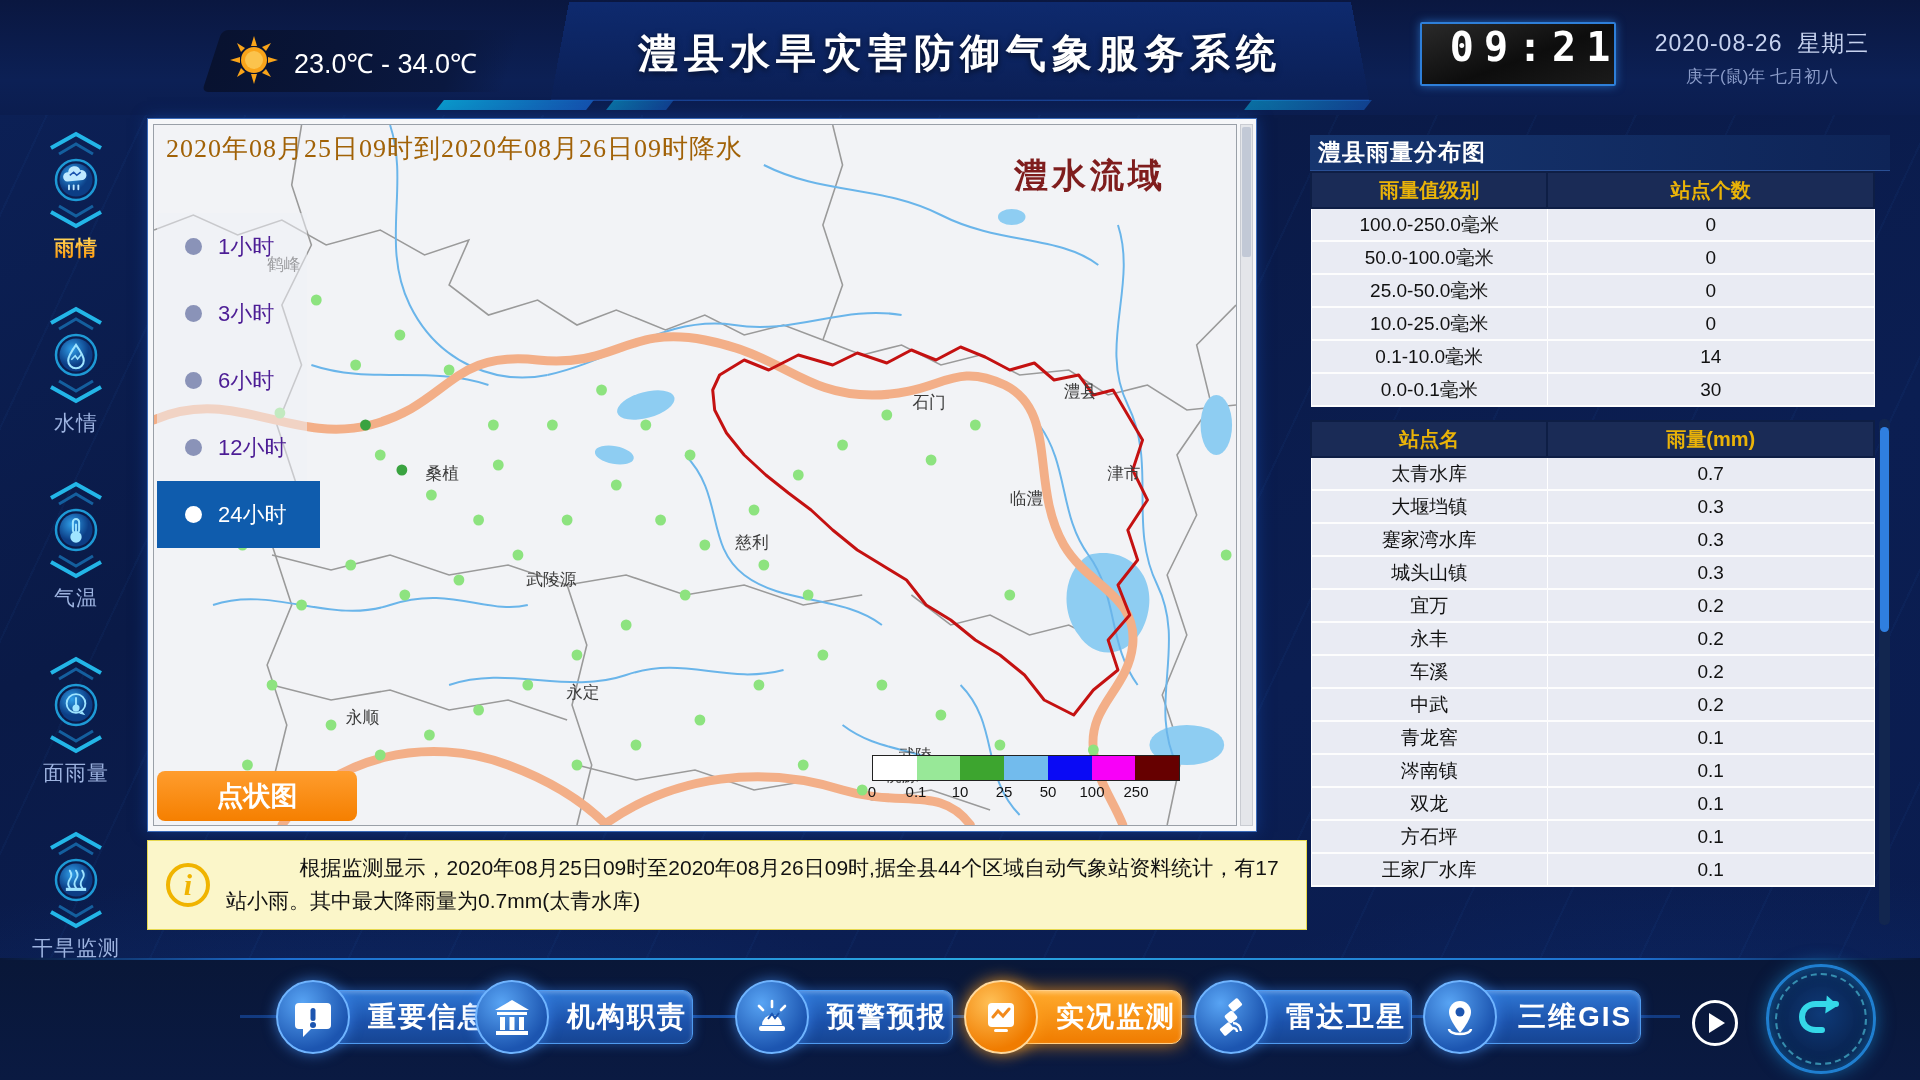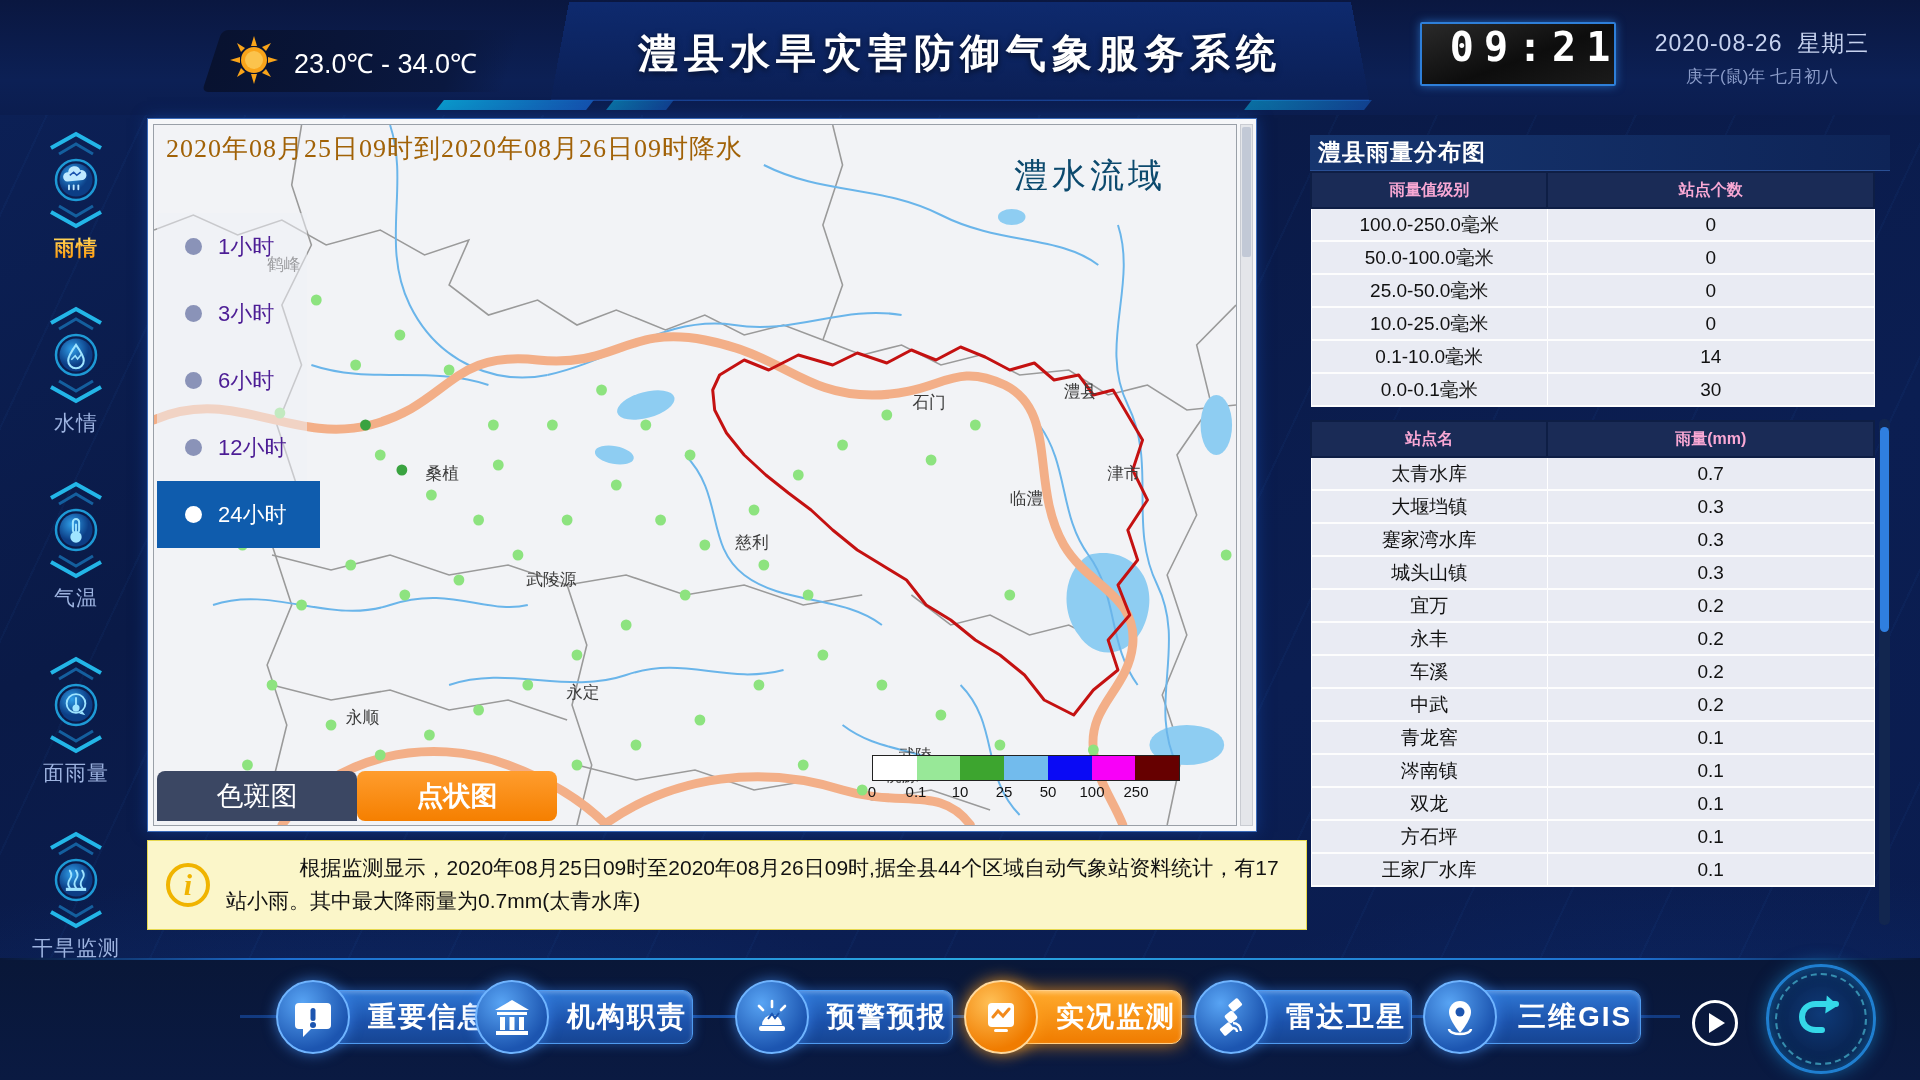--- a/index.html
+++ b/index.html
@@ -47,21 +47,21 @@
   
   .map-panel{position:absolute;left:147px;top:118px;width:1110px;height:714px;
     background:#f6f7f9;border:1px solid #3a6ab8;box-shadow:0 0 14px rgba(20,70,160,.6);}
   .map-inner{position:absolute;left:5px;top:5px;right:19px;bottom:5px;background:#f1f2f6;border:1px solid #9aa0a8;overflow:hidden;}
   .map-vscroll{position:absolute;right:3px;top:5px;width:13px;bottom:5px;background:#e4e6ea;border:1px solid #c9ccd2;}
   .map-vscroll .thumb{position:absolute;left:1px;right:1px;top:2px;height:130px;background:#c2c9d6;border-radius:2px;}
   .map-svg{position:absolute;inset:0;width:100%;height:100%;}
   .map-period{position:absolute;left:12px;top:6px;font-family:"Liberation Serif",serif;
     font-size:26px;color:#a16207;letter-spacing:1px;}
   .basin-label{position:absolute;right:70px;top:28px;font-family:"Liberation Serif",serif;
-    font-weight:normal;font-size:34px;color:#0c4a6e;letter-spacing:4px;margin-left:12px;}
+    font-weight:bold;font-size:34px;color:#7f1d1d;letter-spacing:4px;margin-left:12px;}
   .time-filters{position:absolute;left:3px;top:88px;width:150px;display:flex;flex-direction:column;}
   .time-btn{height:67px;display:flex;align-items:center;gap:16px;padding-left:28px;cursor:pointer;
     background:rgba(238,240,245,.55);}
   .time-btn .dot{width:17px;height:17px;border-radius:50%;background:#8a93b8;}
   .time-btn .t-label{font-size:22px;color:#4c1d95;}
   .time-btn.active{background:#0f5cad;width:163px;}
   .time-btn.active .dot{background:#fff;}
   .time-btn.active .t-label{color:#fff;}
   .view-buttons{position:absolute;left:3px;bottom:4px;display:flex;}
   .view-btn{width:200px;height:50px;display:flex;align-items:center;justify-content:center;
@@ -78,21 +78,21 @@
   .info-icon{width:44px;height:44px;border-radius:50%;border:4px solid #f0b400;color:#f0b400;
     display:flex;align-items:center;justify-content:center;font-family:"Liberation Serif",serif;
     font-style:italic;font-weight:bold;font-size:30px;flex:none;}
   .info-text{font-size:21px;color:#111;line-height:1.55;text-indent:3.5em;}
   
   .right-panel{position:absolute;left:1310px;top:135px;width:580px;height:790px;}
   .panel-title{height:36px;background:linear-gradient(90deg,#16356f,#0e2457);color:#fff;
     font-size:23px;font-weight:bold;display:flex;align-items:center;padding-left:8px;letter-spacing:1px;
     border-bottom:1px solid #2a4f94;}
   table.data-table{width:565px;border-collapse:collapse;table-layout:fixed;margin-top:0;}
-  table.data-table th{background:#1a2b56;color:#f9a8d4;font-size:16px;font-weight:bold;height:36px;
+  table.data-table th{background:#1a2b56;color:#eab308;font-size:20px;font-weight:bold;height:36px;
     border:2px solid #0e1e45;}
   table.data-table td{background:#e9ebf3;color:#111;font-size:19px;text-align:center;height:33px;
     border:2px solid #fdfdfd;border-left:1px solid #fff;border-right:1px solid #fff;}
   .table-gap{height:13px;}
   .panel-vscroll{position:absolute;right:0;top:284px;width:11px;bottom:0;background:#12264f;border-radius:5px;}
   .panel-vscroll .thumb{position:absolute;left:1px;right:1px;top:8px;height:205px;background:#2f7fe0;border-radius:5px;}
   
   .bottom-bar{position:absolute;left:0;top:958px;width:1920px;height:122px;
     background:linear-gradient(180deg,#091738 0%,#0a1a42 100%);}
   .bottom-bar::before{content:"";position:absolute;left:0;top:0;width:100%;height:2px;
@@ -409,21 +409,20 @@
           <div class="time-btn">
             <span class="dot"></span>
             <span class="t-label">12小时</span>
           </div>
           <div class="time-btn active">
             <span class="dot"></span>
             <span class="t-label">24小时</span>
           </div>
         </div>
       <div class="view-buttons" id="view-buttons">
-          <div class="view-btn">色斑图</div>
           <div class="view-btn active">点状图</div>
         </div>
       <div class="legend">
         <div class="legend-bar" id="legend-bar">
             <div class="legend-seg" style="background: rgb(255, 255, 255);"></div>
             <div class="legend-seg" style="background: rgb(152, 232, 152);"></div>
             <div class="legend-seg" style="background: rgb(61, 165, 47);"></div>
             <div class="legend-seg" style="background: rgb(114, 187, 237);"></div>
             <div class="legend-seg" style="background: rgb(10, 10, 245);"></div>
             <div class="legend-seg" style="background: rgb(248, 0, 248);"></div>

